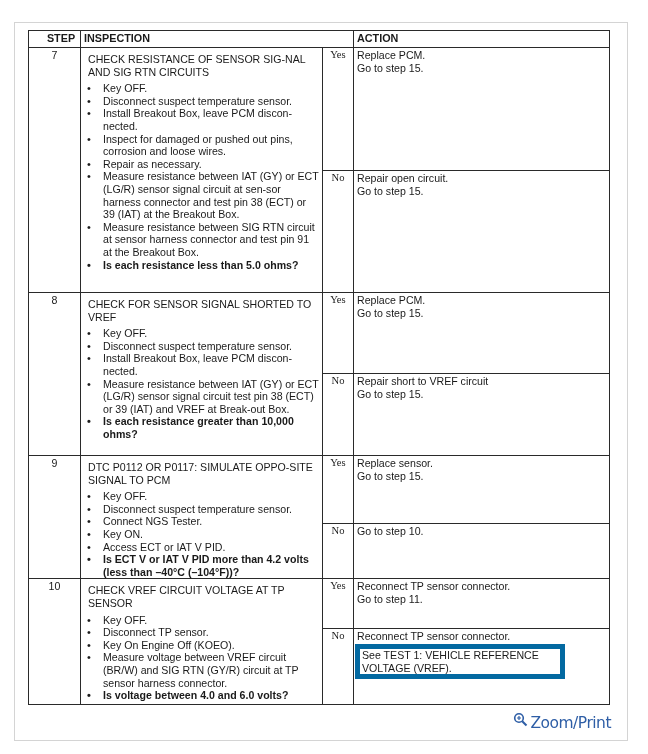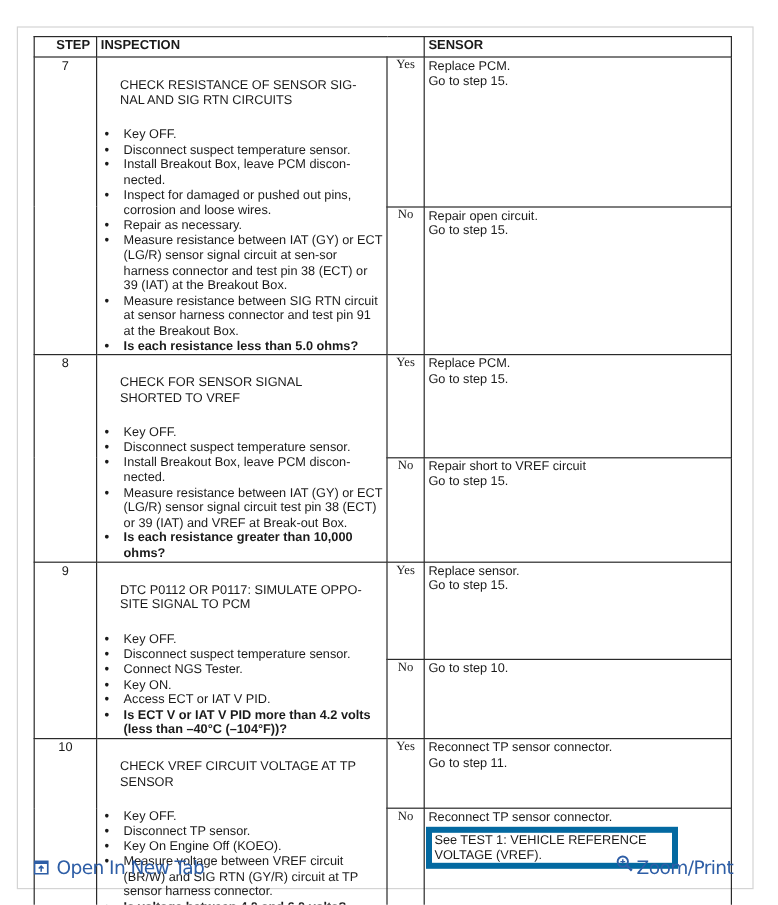--- a/index.html
+++ b/index.html
@@ -8,21 +8,21 @@
   .frame { position: absolute; left: 14px; top: 22px; width: 614px; height: 719px;
            border: 1px solid #d4d4d4; background: #fff; box-sizing: border-box; }
   .doc-table { position: absolute; left: 28px; top: 30px; width: 581px;
                border-collapse: collapse; table-layout: fixed; font-size: 10.6px; line-height: 12.6px; }
   .doc-table td, .doc-table th { border: 1.3px solid #2a2a2a; vertical-align: top; padding: 1px 3px 0 3px; }
   .doc-table th { font-weight: bold; text-align: left; height: 15px; padding-top: 1px; font-size: 10.8px; }
   .doc-table th.step-h { text-align: center; padding-left: 16px; }
   col.c-step { width: 52px; } col.c-insp { width: 242px; } col.c-yn { width: 31px; } col.c-act { width: 256px; }
   td.step-num { text-align: center; font-weight: normal; }
   td.yn { text-align: center; padding-left: 1px; padding-right: 1px; font-family: Liberation Serif, serif; }
-  .insp-title { margin: 16px; }
+  .insp-title { margin: 4px; }
   ul.bullets { margin: 0; padding: 0 0 0 0; list-style: none; }
   ul.bullets li { position: relative; padding-left: 19px; }
   ul.bullets li::before { content: "\2022"; position: absolute; left: 3px; top: 0; font-size: 11px; }
   ul.bullets li.q { font-weight: bold; }
   .act-line { display: block; }
   .see-link { display: inline-block; border: 5px solid #0369a1; padding: 0 2px; margin-top: 1px; margin-left: -2px; color: #1a1a1a; text-decoration: none; }
   .footer { position: absolute; left: 14px; top: 704px; width: 614px; height: 37px; }
   .link { position: absolute; top: 10px; color: #2e5ea6; font-size: 15.5px; text-decoration: none; font-family: "DejaVu Sans", sans-serif; letter-spacing: -0.5px; }
   .link.open { left: 14px; }
   .link.zoom { right: 17px; }
@@ -37,21 +37,21 @@
   <colgroup>
       <col class="c-step">
       <col class="c-insp">
       <col class="c-yn">
       <col class="c-act">
     </colgroup>
   <thead>
     <tr>
       <th class="step-h">STEP</th>
       <th colspan="2">INSPECTION</th>
-      <th>SENSOR</th>
+      <th>ACTION</th>
     </tr>
   </thead>
   <tbody id="tbody">
       <tr style="height: 123px;">
         <td class="step-num" rowspan="2">7</td>
         <td rowspan="2">
           <div class="insp-title">CHECK RESISTANCE OF SENSOR SIG-NAL AND SIG RTN CIRCUITS</div>
           <ul class="bullets">
             <li>Key OFF.</li>
             <li>Disconnect suspect temperature sensor.</li>
@@ -145,29 +145,20 @@
         </td>
       </tr>
       <tr style="height: 76px;">
         <td class="yn">No</td>
         <td><span class="act-line">Reconnect TP sensor connector.</span><a class="see-link" href="#" style="width: 196px;">See  TEST 1: VEHICLE REFERENCE VOLTAGE (VREF).</a></td>
       </tr>
     </tbody>
 </table>
 
 <div class="footer">
-  <a class="link open" href="#">
-    <span class="icon">
-      <svg width="13" height="13" viewBox="0 0 13 13">
-          <rect x="0.8" y="1.8" width="11" height="10.4" fill="none" stroke="#2e5ea6" stroke-width="1.4"></rect>
-          <rect x="0.8" y="1.8" width="11" height="2.2" fill="#2e5ea6"></rect>
-          <path d="M6.3 10.5 V5.8 M4.3 7.8 L6.3 5.8 L8.3 7.8" fill="none" stroke="#2e5ea6" stroke-width="1.3"></path>
-        </svg>
-    </span><span>Open In New Tab</span>
-  </a>
   <a class="link zoom" href="#">
     <span class="icon" style="margin-right:2px;vertical-align:top;margin-top:-2px;">
       <svg width="15" height="15" viewBox="0 0 15 15">
           <circle cx="6" cy="6" r="4.3" fill="none" stroke="#2e5ea6" stroke-width="1.6"></circle>
           <path d="M9.2 9.2 L13.5 13.5" stroke="#2e5ea6" stroke-width="2"></path>
           <path d="M6 4 V8 M4 6 H8" stroke="#2e5ea6" stroke-width="1.2"></path>
         </svg>
     </span><span>Zoom/Print</span>
   </a>
 </div>

